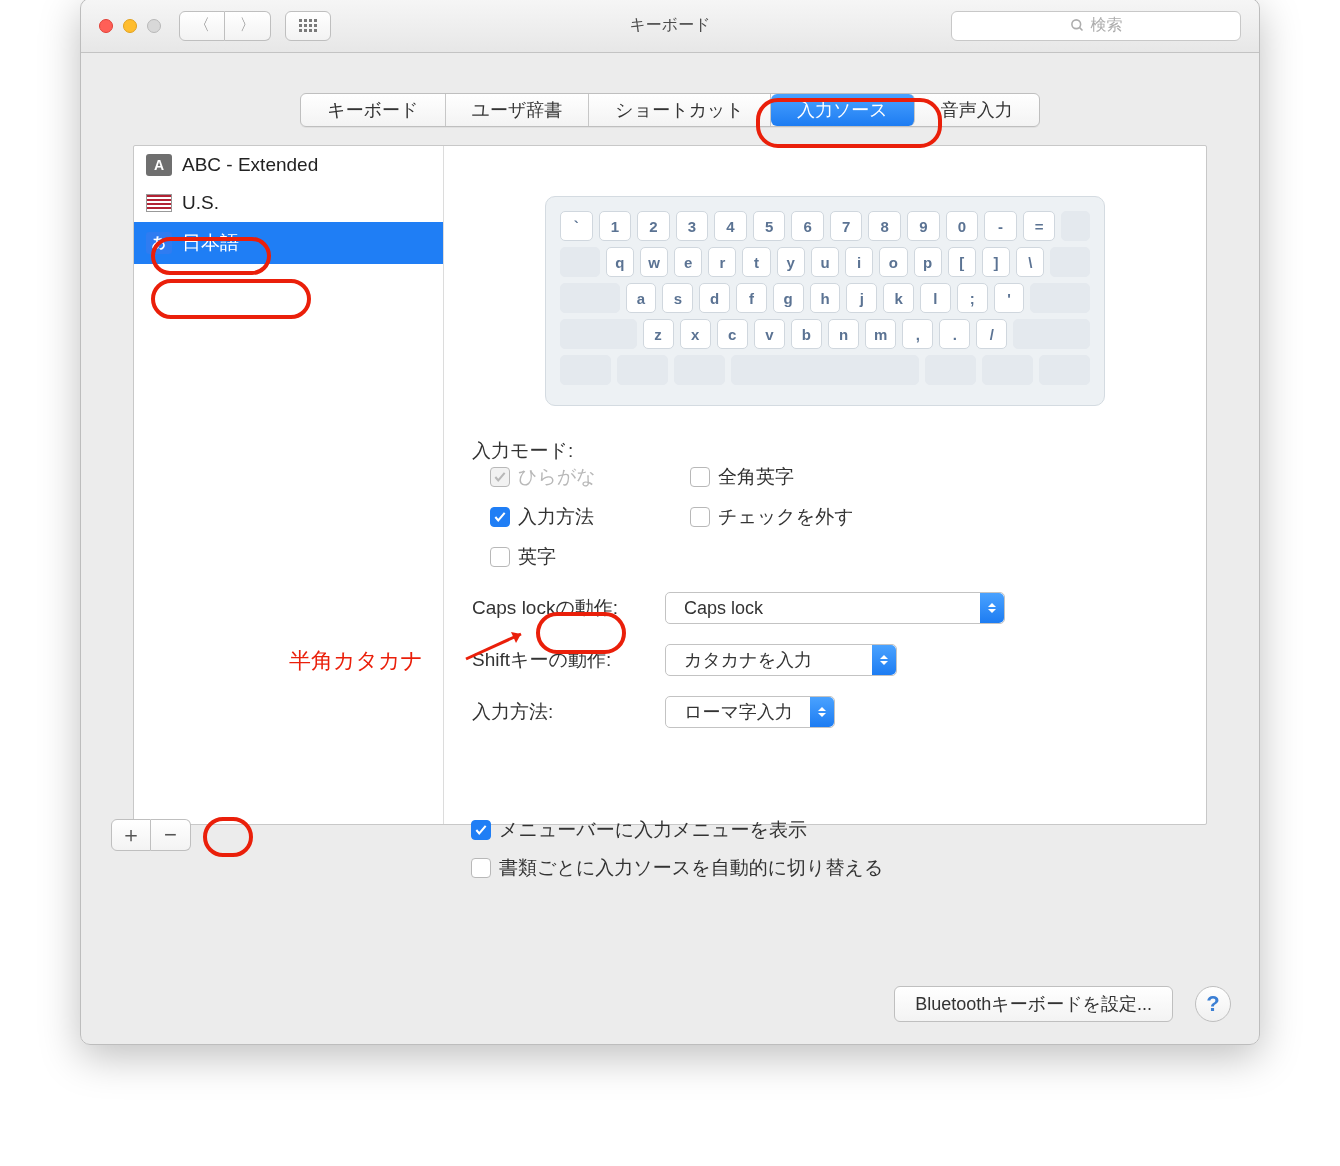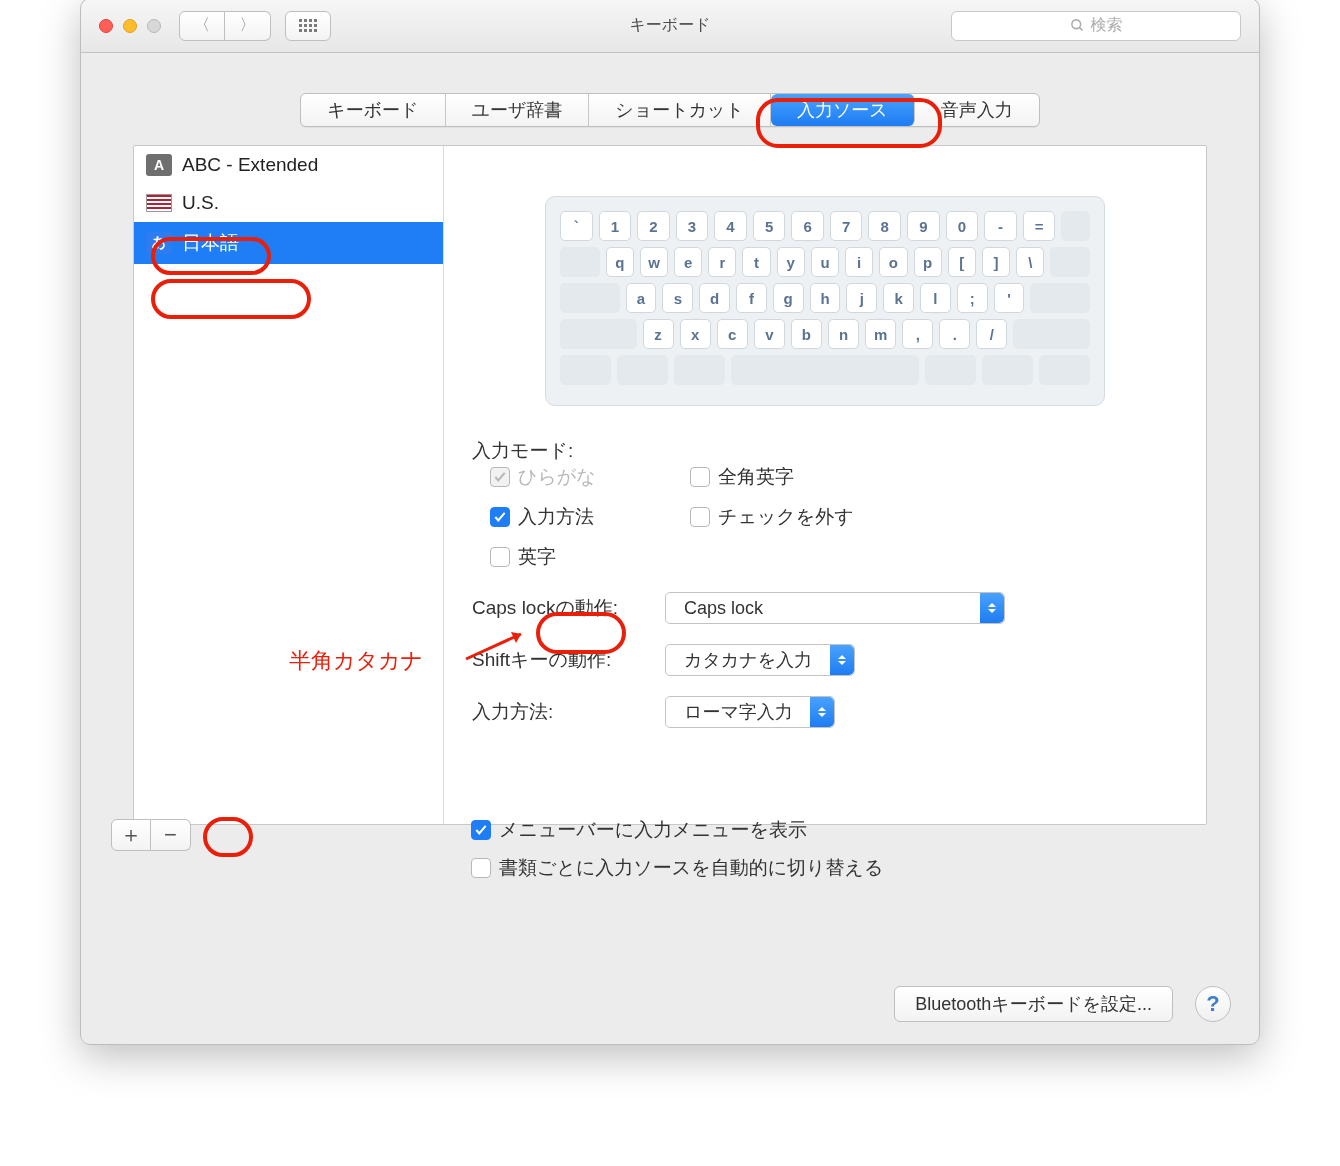--- a/index.html
+++ b/index.html
@@ -245,21 +245,21 @@
         <div class="settings">
           <div class="row">
             <label>Caps lockの動作:</label>
             <div class="select" style="width:340px">
                 <span>Caps lock</span>
                 <span class="arrows"></span>
               </div>
           </div>
           <div class="row">
             <label>Shiftキーの動作:</label>
-            <div class="select" style="width:190px">
+            <div class="select" style="width:232px">
                 <span>カタカナを入力</span>
                 <span class="arrows"></span>
               </div>
           </div>
           <div class="row">
             <label>入力方法:</label>
             <div class="select" style="width:170px">
                 <span>ローマ字入力</span>
                 <span class="arrows"></span>
               </div>

